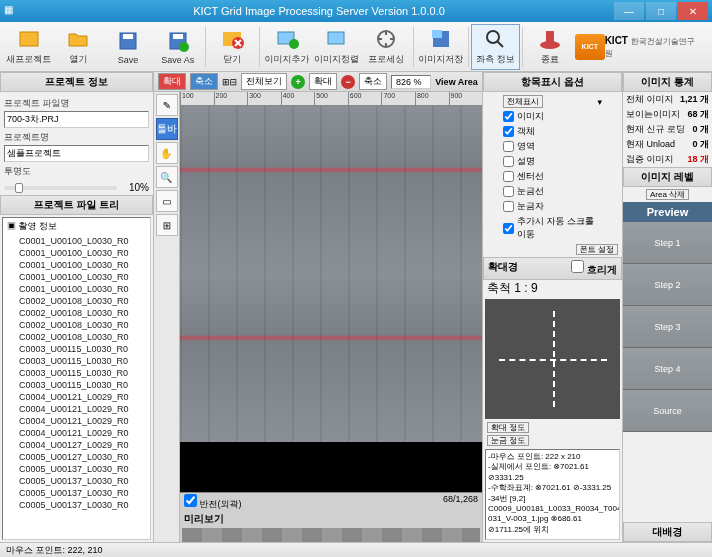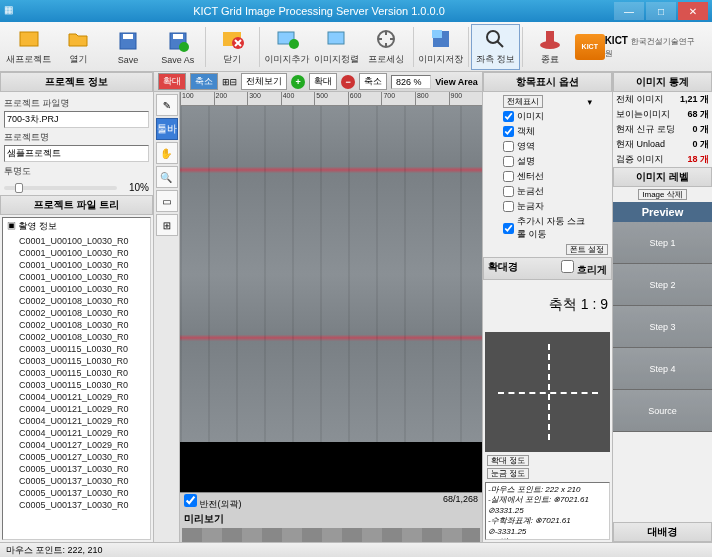--- a/index.html
+++ b/index.html
@@ -49,29 +49,29 @@
 .ruler-h { position: absolute; top: 0; left: 0; right: 0; height: 14px; background: #e0e0e0; border-bottom: 1px solid #888; font-size: 7px; display: flex; }
 .ruler-tick { flex: 1; border-left: 1px solid #888; padding-left: 1px; color: #333; }
 .canvas-img { position: absolute; top: 14px; left: 0; right: 0; bottom: 100px; background: linear-gradient(180deg, #8a9095 0%, #7a8085 18%, #b85060 19%, #7a8085 20%, #8a9095 50%, #7a8085 68%, #b85060 69%, #7a8085 70%, #8a9095 100%); }
 .vstripes { position: absolute; inset: 0; background: repeating-linear-gradient(90deg, rgba(0,0,0,0.08) 0 2px, transparent 2px 28px); }
 .black-band { position: absolute; left: 0; right: 0; bottom: 50px; height: 50px; background: #000; }
 .thumb-strip { position: absolute; left: 0; right: 0; bottom: 0; height: 50px; background: #d0d0d0; border-top: 1px solid #888; }
 .thumb-header { font-size: 9px; padding: 1px 4px; display: flex; gap: 19px; }
 .thumb-img { height: 30px; background: repeating-linear-gradient(90deg, #888 0 20px, #999 20px 40px); margin: 2px; }
 
 .rightwrap { width: 230px; display: flex; }
-.midright { width: 130px; background: #f0f0f0; border-left: 1px solid #bbb; display: flex; flex-direction: column; font-size: 9px; }
+.midright { width: 140px; background: #f0f0f0; border-left: 1px solid #bbb; display: flex; flex-direction: column; font-size: 9px; }
 .opts { padding: 2px 4px; }
 .opt-row { display: flex; align-items: center; gap: 3px; padding: 1px 16px; }
 .opt-row input { width: 11px; height: 11px; }
 .magview { height: 120px; background: #505050; margin: 2px; position: relative; }
 .crosshair::before, .crosshair::after { content: ''; position: absolute; background: #fff; }
 .crosshair::before { left: 50%; top: 10%; bottom: 10%; width: 2px; border-left: 2px dashed #fff; background: none; }
 .crosshair::after { top: 50%; left: 10%; right: 10%; height: 2px; border-top: 2px dashed #fff; background: none; }
-.detail { flex: 1; background: #fff; border: 1px inset #ccc; margin: 2px; padding: 2px; font-size: 8px; overflow: hidden; line-height: 1.3; font-style: italic; }
+.detail { flex: 1; background: #fff; border: 1px inset #ccc; margin: 2px; padding: 2px; font-size: 8px; overflow: hidden; line-height: 1.3; }
 
 .farright { width: 108px; background: #f0f0f0; border-left: 1px solid #bbb; display: flex; flex-direction: column; font-size: 9px; }
 .stat-row { display: flex; justify-content: space-between; padding: 1px 3px; }
 .stat-val { font-weight: bold; }
 .stat-val.red { color: #c00; }
 .preview-list { flex: 1; overflow: hidden; }
 .preview-hdr { background: #4a6a8a; color: #fff; text-align: center; padding: 4px; font-weight: bold; font-size: 11px; }
 .preview-item { height: 42px; background: linear-gradient(#8a9095, #7a8085); border-bottom: 1px solid #555; display: flex; align-items: center; justify-content: center; color: #fff; font-size: 9px; position: relative; }
 .preview-item.faded { opacity: 0.85; }
 .statusbar { height: 15px; background: linear-gradient(#f0f0f0, #e0e0e0); border-top: 1px solid #bbb; font-size: 9px; padding: 1px 6px; }
@@ -317,21 +317,21 @@
               <input type="checkbox" checked="" style=""> 
               <span>추가시 자동 스크롤 이동</span>
             </label>
           </div>
         <div style="text-align:right;margin-top:2px"><span class="smallbtn">폰트 설정</span></div>
       </div>
       <div class="panelhdr" style="display:flex;justify-content:space-between;padding:2px 4px">
         <span>확대경</span>
         <label><input type="checkbox" style=""> <span>흐리게</span></label>
       </div>
-      <div style="text-align:right;padding:16px 4px;font-size:14px">축척 1 : 9</div>
+      <div style="padding:0 4px;font-size:12px">축척 1 : 9</div>
       <div class="magview crosshair"></div>
       <div style="padding:1px 4px"><span class="smallbtn">확대 정도</span></div>
       <div style="padding:1px 4px"><span class="smallbtn">눈금 정도</span></div>
       <div class="detail" id="detail-box">
           <div>-마우스 포인트: 222 x 210</div>
           <div>-실제에서 포인트: ⊗7021.61 ⊘3331.25</div>
           <div>-수학좌표계: ⊗7021.61 ⊘-3331.25</div>
           <div>-34번 [9,2] C0009_U00181_L0033_R0034_T0047_B0018_R0041_P-031_V-003_1.jpg ⊗686.61 ⊘1711.25에 위치</div>
         </div>
     </div>
@@ -354,21 +354,21 @@
           <div class="stat-row">
             <span>현재 Unload</span>
             <span class="stat-val">0 개</span>
           </div>
           <div class="stat-row">
             <span>검증 이미지</span>
             <span class="stat-val red">18 개</span>
           </div>
         </div>
       <div class="panelhdr">이미지 레벨</div>
-      <div style="text-align:center;padding:2px"><span class="smallbtn">Image 삭제</span></div>
+      <div style="text-align:center;padding:2px"><span class="smallbtn">Area 삭제</span></div>
       <div class="preview-list">
         <div class="preview-hdr">Preview</div>
         <div id="preview-steps">
             <div class="preview-item faded">Step 1</div>
             <div class="preview-item faded">Step 2</div>
             <div class="preview-item faded">Step 3</div>
             <div class="preview-item faded">Step 4</div>
             <div class="preview-item faded">Source</div>
           </div>
       </div>

